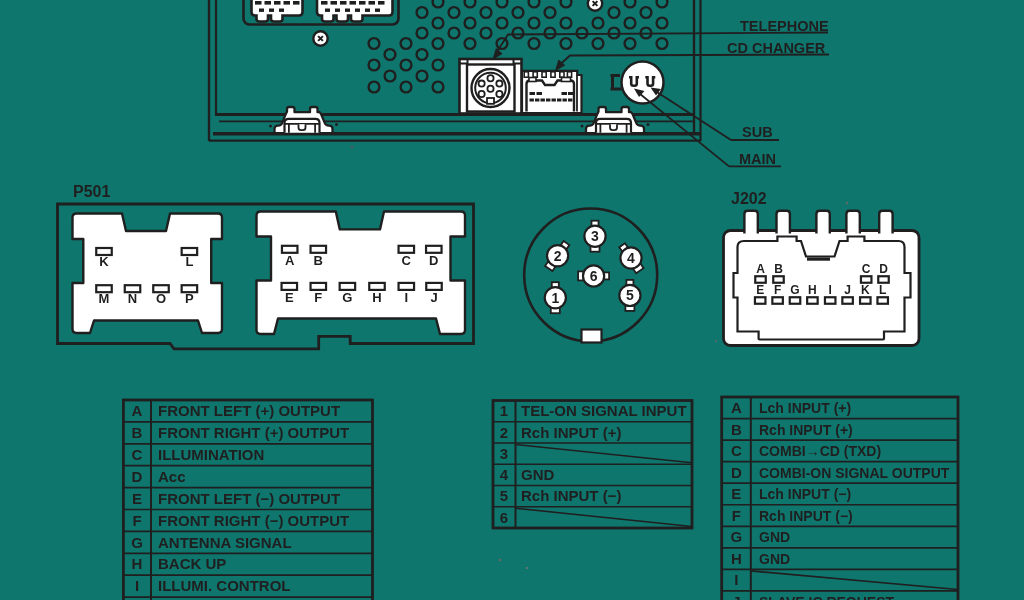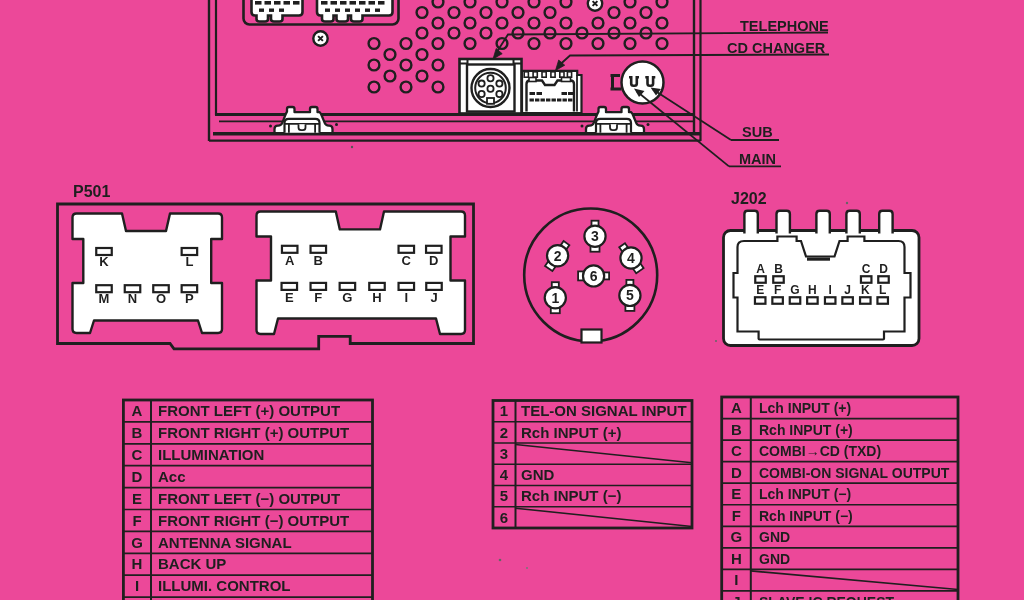--- a/index.html
+++ b/index.html
@@ -1,17 +1,17 @@
 <!DOCTYPE html>
 <html><head>
 <meta charset="utf-8">
 <style>
   html,body { margin:0; padding:0; background:#ffffff; }
   #page { width:1024px; height:600px; position:relative; overflow:hidden;
-           font-family:"Liberation Sans", sans-serif; background:#ec4899; }
+           font-family:"Liberation Sans", sans-serif; background:#0f766e; }
   svg text { font-family:"Liberation Sans", sans-serif; }
 </style>
 </head>
 <body>
 <div id="page">
 <svg width="1024" height="600" viewBox="0 0 1024 600" xmlns="http://www.w3.org/2000/svg">
 
 <g>
 <line x1="209" y1="0" x2="209" y2="141" stroke="#1f1f1f" stroke-width="2.4"></line>
 <line x1="216" y1="0" x2="216" y2="115" stroke="#1f1f1f" stroke-width="2.2"></line>

